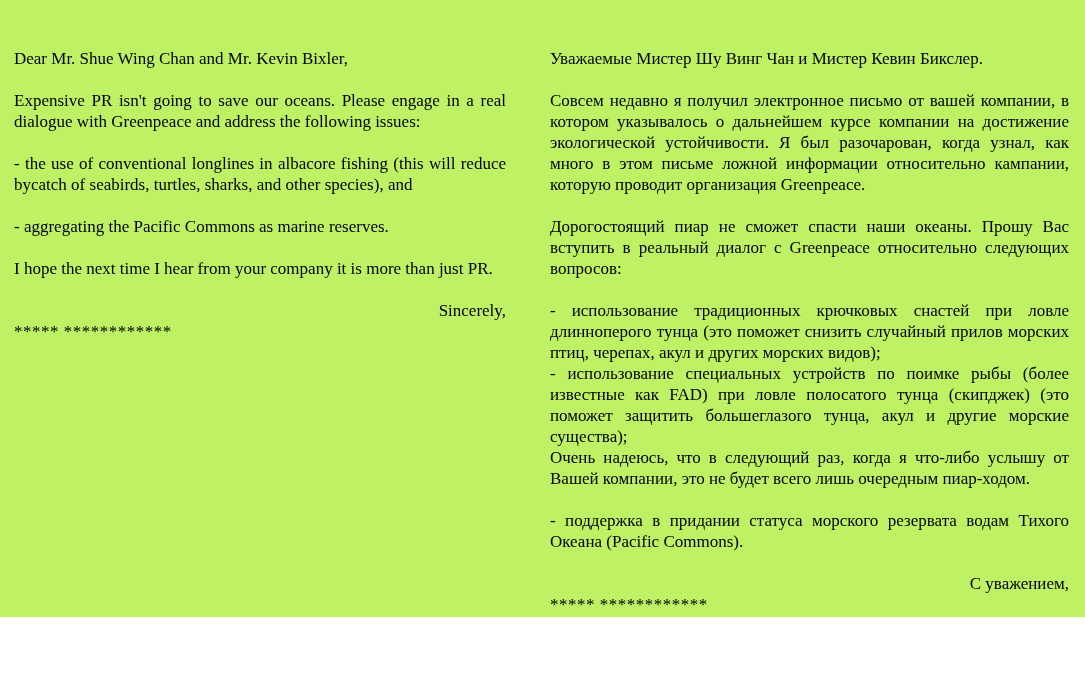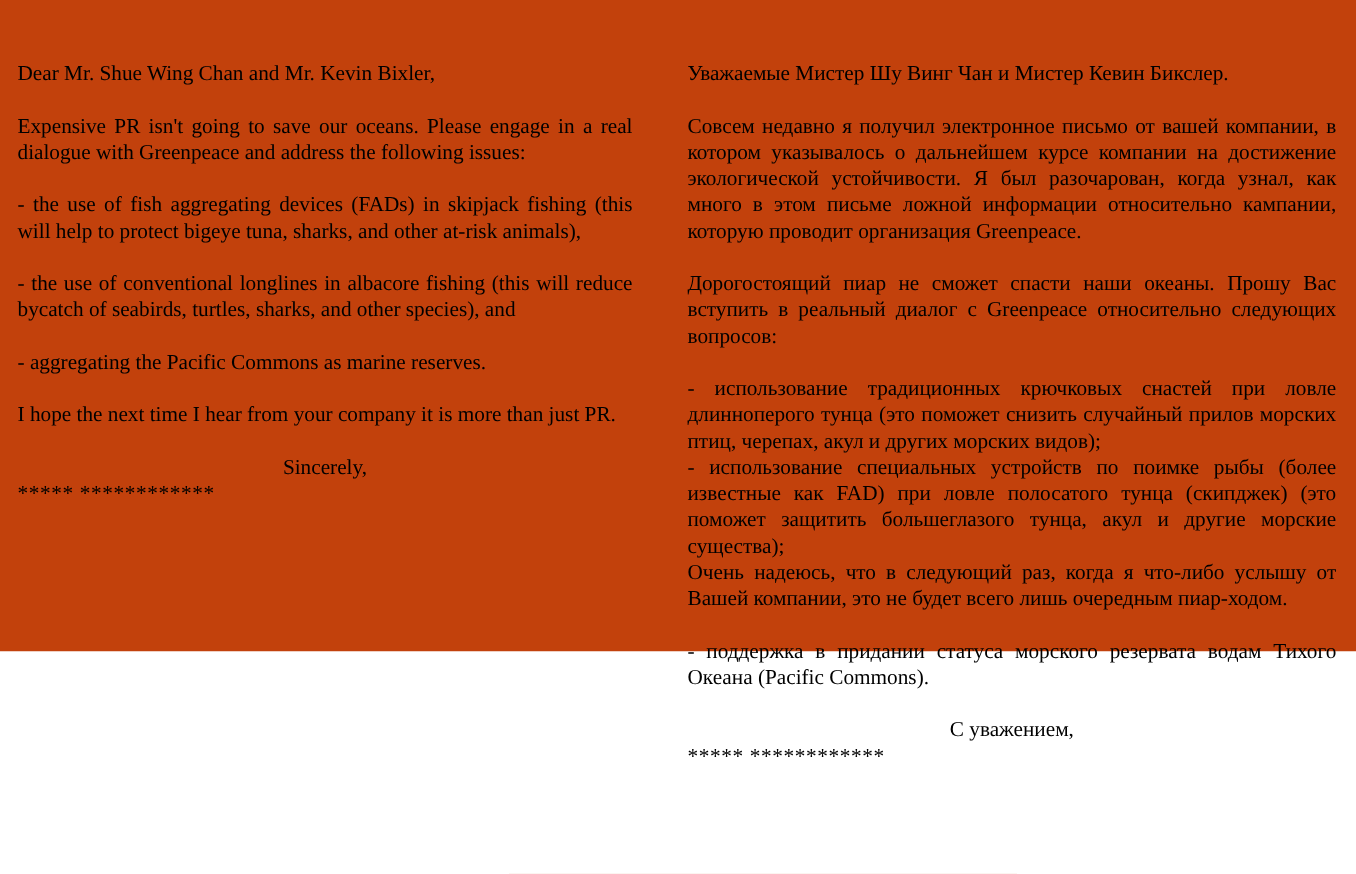--- a/index.html
+++ b/index.html
@@ -10,61 +10,60 @@
   body {
     width: 1085px;
     height: 699px;
     overflow: hidden;
     font-family: "Liberation Serif", "DejaVu Serif", serif;
     color: #000000;
   }
   .page {
     box-sizing: border-box;
     width: 1085px;
-    height: 521px;
+    height: 617px;
     padding: 48px 14px 0 14px;
     display: flex;
     gap: 44px;
-    background: #c2410c;
+    background: #bef264;
   }
   .letter-column {
     font-size: 17px;
     line-height: 21px;
     text-align: justify;
   }
   .letter-column.english { width: 492px; flex: 0 0 492px; }
   .letter-column.russian { width: 519px; flex: 0 0 519px; }
   .letter-column p {
     margin: 0 0 21px 0;
   }
   .letter-column p.tight {
     margin-bottom: 0;
   }
   .letter-column p.salutation {
     text-align: left;
   }
   .letter-column p.closing {
     margin-bottom: 0;
-    text-align: center;
+    text-align: right;
   }
   .letter-column p.signature {
     margin-bottom: 0;
     text-align: left;
     letter-spacing: 0.5px;
   }
 </style>
 </head>
 <body>
 
 <div class="page">
 
   <div class="letter-column english">
     <p class="salutation">Dear Mr. Shue Wing Chan and Mr. Kevin Bixler,</p>
     <p>Expensive PR isn't going to save our oceans. Please engage in a real dialogue with Greenpeace and address the following issues:</p>
-    <p>- the use of fish aggregating devices (FADs) in skipjack fishing (this will help to protect bigeye tuna, sharks, and other at-risk animals),</p>
     <p>- the use of conventional longlines in albacore fishing (this will reduce bycatch of seabirds, turtles, sharks, and other species), and</p>
     <p>- aggregating the Pacific Commons as marine reserves.</p>
     <p>I hope the next time I hear from your company it is more than just PR.</p>
     <p class="closing">Sincerely,</p>
     <p class="signature">***** ************</p>
   </div>
 
   <div class="letter-column russian">
     <p class="salutation">Уважаемые Мистер Шу Винг Чан и Мистер Кевин Бикслер.</p>
     <p>Совсем недавно я получил электронное письмо от вашей компании, в котором указывалось о дальнейшем курсе компании на достижение экологической устойчивости. Я был разочарован, когда узнал, как много в этом письме ложной информации относительно кампании, которую проводит организация Greenpeace.</p>

